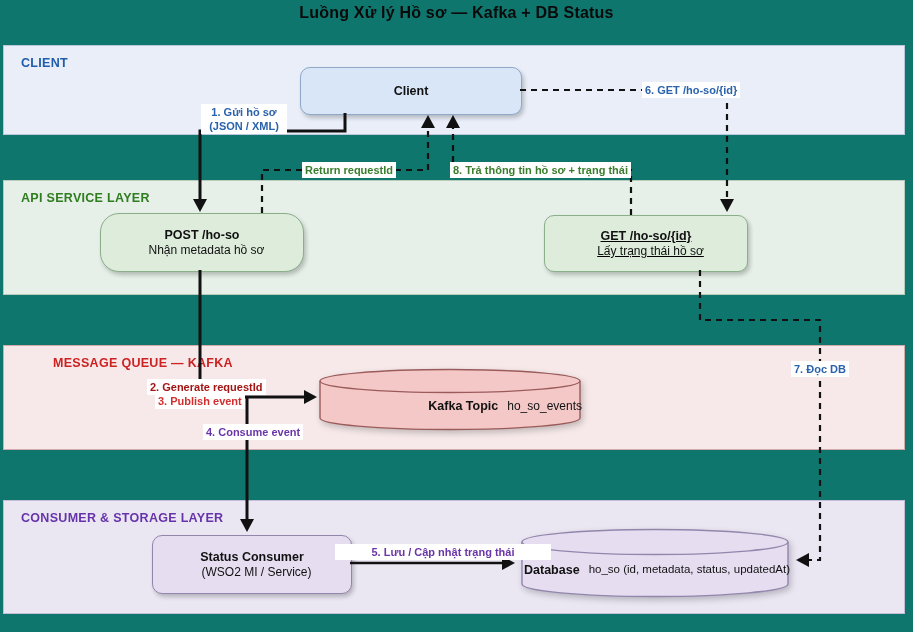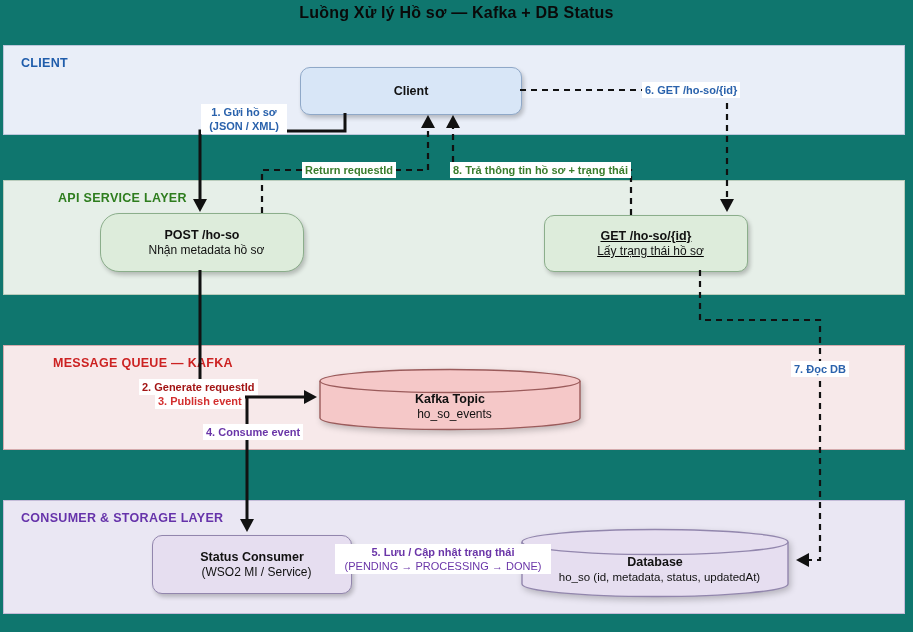--- a/index.html
+++ b/index.html
@@ -9,21 +9,21 @@
   }
   .title{
     position:absolute;top:4px;left:0;width:100%;text-align:center;
     font-size:16px;font-weight:bold;color:#0a0a0a;letter-spacing:.2px;
   }
   .lane{position:absolute;left:3px;width:900px;z-index:1;border:1px solid;}
   .lane-label{position:absolute;top:10px;left:17px;font-size:12.5px;font-weight:bold;letter-spacing:.3px;}
   .lane.client{top:45px;height:88px;background:#e9eef8;border-color:#bcc7db;}
   .lane.client .lane-label{color:#1f5cab;}
   .lane.api{top:180px;height:113px;background:#e6efe8;border-color:#b9ccbc;}
-  .lane.api .lane-label{color:#2e7d1e;margin-left:37px;}
+  .lane.api .lane-label{color:#2e7d1e;}
   .lane.kafka{top:345px;height:103px;background:#f7e9ea;border-color:#d4abad;}
   .lane.kafka .lane-label{color:#cc2222;padding-left:32px;}
   .lane.consumer{top:500px;height:112px;background:#eae7f3;border-color:#c4bcd8;}
   .lane.consumer .lane-label{color:#6633aa;}
 
   .node{
     position:absolute;z-index:2;border-radius:10px;border:1.5px solid;
     display:flex;flex-direction:column;align-items:center;justify-content:center;
     box-shadow:2px 3px 4px rgba(0,0,0,.22);text-align:center;
   }
@@ -33,36 +33,36 @@
   .node.post-box{left:100px;top:213px;width:202px;height:57px;background:#ddecdb;border-color:#8bae8b;border-radius:19px;}
   .node.get-box{left:544px;top:215px;width:202px;height:55px;background:#ddecdb;border-color:#8bae8b;text-decoration:underline;}
   .node.consumer-box{left:152px;top:535px;width:198px;height:57px;background:#e6def0;border-color:#9286ad;}
 
   .cyl{position:absolute;z-index:2;}
   .cyl.kafka-cyl{left:318px;top:367px;width:264px;height:66px;filter:drop-shadow(2px 3px 3px rgba(0,0,0,.22));}
   .cyl.db-cyl{left:520px;top:527px;width:270px;height:73px;filter:drop-shadow(2px 3px 3px rgba(0,0,0,.22));}
   .cyl svg{position:absolute;inset:0;width:100%;height:100%;}
   .kafka-shape{fill:#f5c8c8;stroke:#9b5b5b;stroke-width:1.4;}
   .db-shape{fill:#e6def0;stroke:#9286ad;stroke-width:1.4;}
-  .cyl-text{position:absolute;inset:0;display:flex;flex-direction:column;align-items:center;justify-content:center;padding-top:12px;text-align:center;}
+  .cyl-text{position:absolute;inset:0;display:flex;flex-direction:row;align-items:center;justify-content:flex-end;padding-top:12px;text-align:center;}
   .db-cyl .cyl-text .ns{font-size:11.5px;}
 
   svg.edges{position:absolute;left:0;top:0;z-index:3;pointer-events:none;}
   .solid{fill:none;stroke:#111;stroke-width:3;}
   .solid.thin{stroke-width:2.5;}
   .dash{fill:none;stroke:#111;stroke-width:2.2;stroke-dasharray:6 5;}
 
   .elabel{
     position:absolute;z-index:4;background:#ffffff;font-size:11px;font-weight:bold;
     line-height:14px;padding:1px 3px;white-space:nowrap;
   }
   .elabel.center{text-align:center;}
   .c-blue{color:#2a62ac;}
   .c-green{color:#3a7d2c;}
-  .c-dred{color:#a31515;}
+  .c-dred{color:#a31515;margin-left:8px;}
   .c-red{color:#d32f2f;}
   .c-purple{color:#6a35a8;}
   .norm{font-weight:normal;}
 </style>
 </head>
 <body>
 
 <div id="canvas">
 
   <div class="title">Luồng Xử lý Hồ sơ — Kafka + DB Status</div>
@@ -151,16 +151,15 @@
   <div class="elabel c-blue" style="left:791px;top:361px;">7. Đọc DB</div>
 
   <div class="elabel c-dred" style="left:139px;top:379px;">2. Generate requestId</div>
 
   <div class="elabel c-red" style="left:155px;top:393px;">3. Publish event</div>
 
   <div class="elabel c-purple" style="left:203px;top:424px;">4. Consume event</div>
 
   <div class="elabel center c-purple" style="left:335px;top:544px;width:210px;">
     <span>5. Lưu / Cập nhật trạng thái</span><br>
-    <span class="norm">(PENDING → PROCESSING → DONE)</span>
   </div>
 
 </div>
 
 </body></html>

